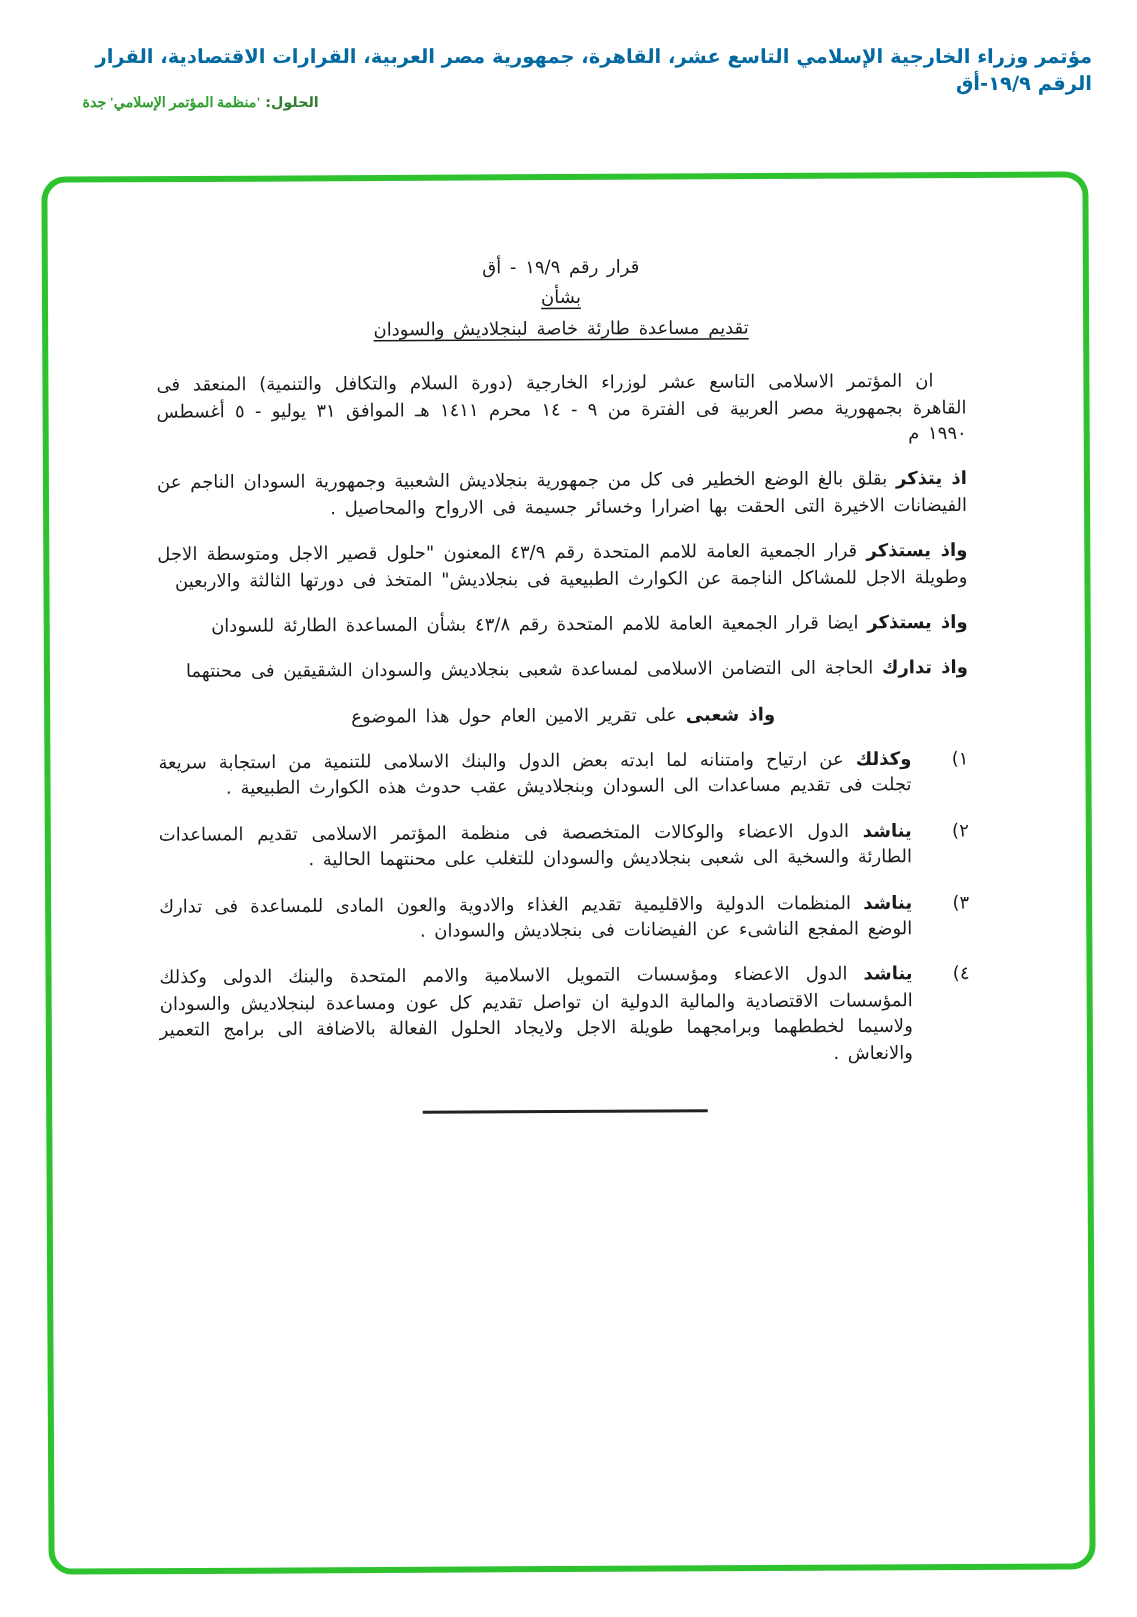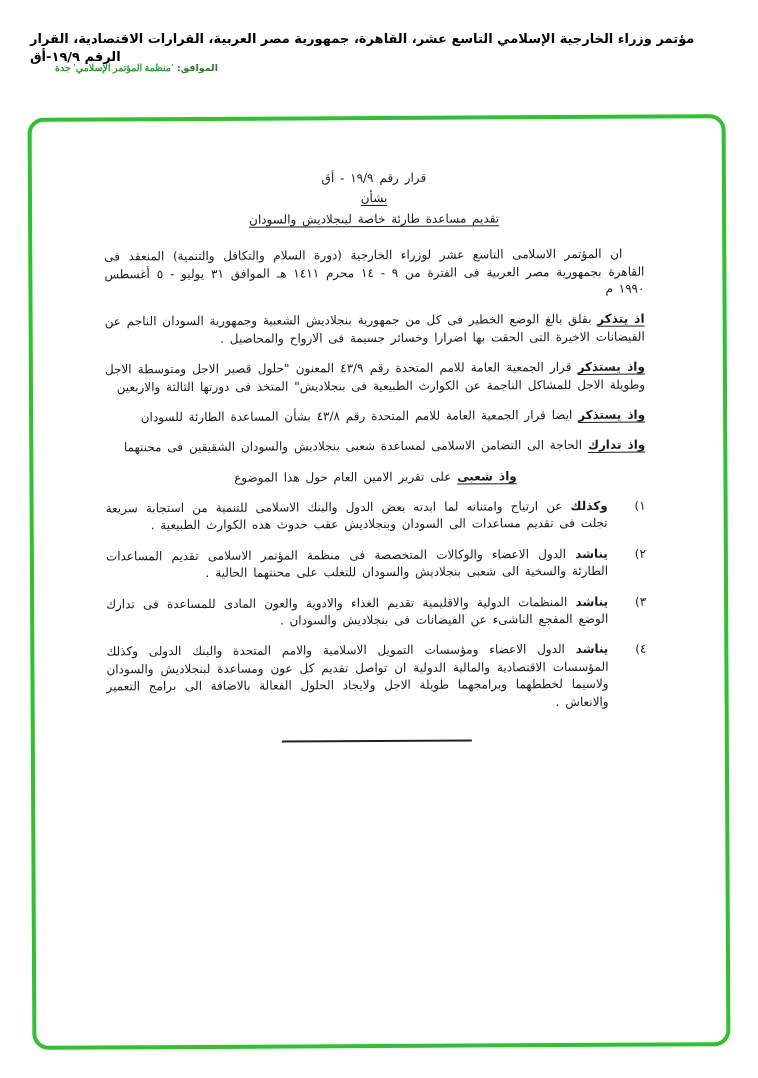--- a/index.html
+++ b/index.html
@@ -8,25 +8,25 @@
     position:relative;
     background:#ffffff;
     font-family:"DejaVu Sans", sans-serif;
     direction:rtl;
     overflow:hidden;
     color:#161616;
   }
   .page-header {
     position:absolute;
     top:30px; left:30px; right:30px;
-    text-align:left;
+    text-align:right;
     font-weight:bold;
     font-size:13px;
     line-height:1.4;
-    color:#000000;
+    color:#0369a1;
   }
   .source-line {
     position:absolute;
     top:62px; left:55px;
     font-size:9.5px;
     font-weight:bold;
     direction:rtl;
     white-space:nowrap;
   }
   .source-line .src-label { color:#2f7d2f; }
@@ -51,41 +51,40 @@
   }
   .res-title { text-align:center; margin-bottom:18px; line-height:1.7; }
   .res-title .t1 { letter-spacing:2px; }
   .res-title .t2 { text-decoration:underline; text-underline-offset:3px; letter-spacing:2px; }
   .res-title .t3 { text-decoration:underline; text-underline-offset:3px; }
   .para { margin-bottom:13px; }
   .para.indent { text-indent:22px; }
   .para.center { text-align:center; }
   .para .lead {
     font-weight:bold;
-    text-decoration:underline;
     text-underline-offset:3px;
   }
   .items { margin-top:4px; }
   .item { display:flex; gap:12px; margin-bottom:13px; }
   .item .num { flex:0 0 26px; white-space:nowrap; }
   .item .body { flex:1; text-align:justify; }
   .item .lead { font-weight:bold; }
   .divider {
     width:190px;
     border-top:2px solid #222;
     margin:28px auto 0 auto;
   }
 </style>
 </head>
 <body>
 
 <div class="page-header">مؤتمر وزراء الخارجية الإسلامي التاسع عشر، القاهرة، جمهورية مصر العربية، القرارات الاقتصادية، القرار الرقم ١٩/٩-أق</div>
 
 <div class="source-line">
-  <span class="src-label">الموافق:</span>
+  <span class="src-label">الحلول:</span>
   <span class="src-value">'منظمة المؤتمر الإسلامي' جدة</span>
 </div>
 
 <div class="scan-frame">
   <div class="scan-content">
 
     <div class="res-title">
       <div class="t1">قرار رقم ١٩/٩ - أق</div>
       <div class="t2">بشأن</div>
       <div class="t3">تقديم مساعدة طارئة خاصة لبنجلاديش والسودان</div>

